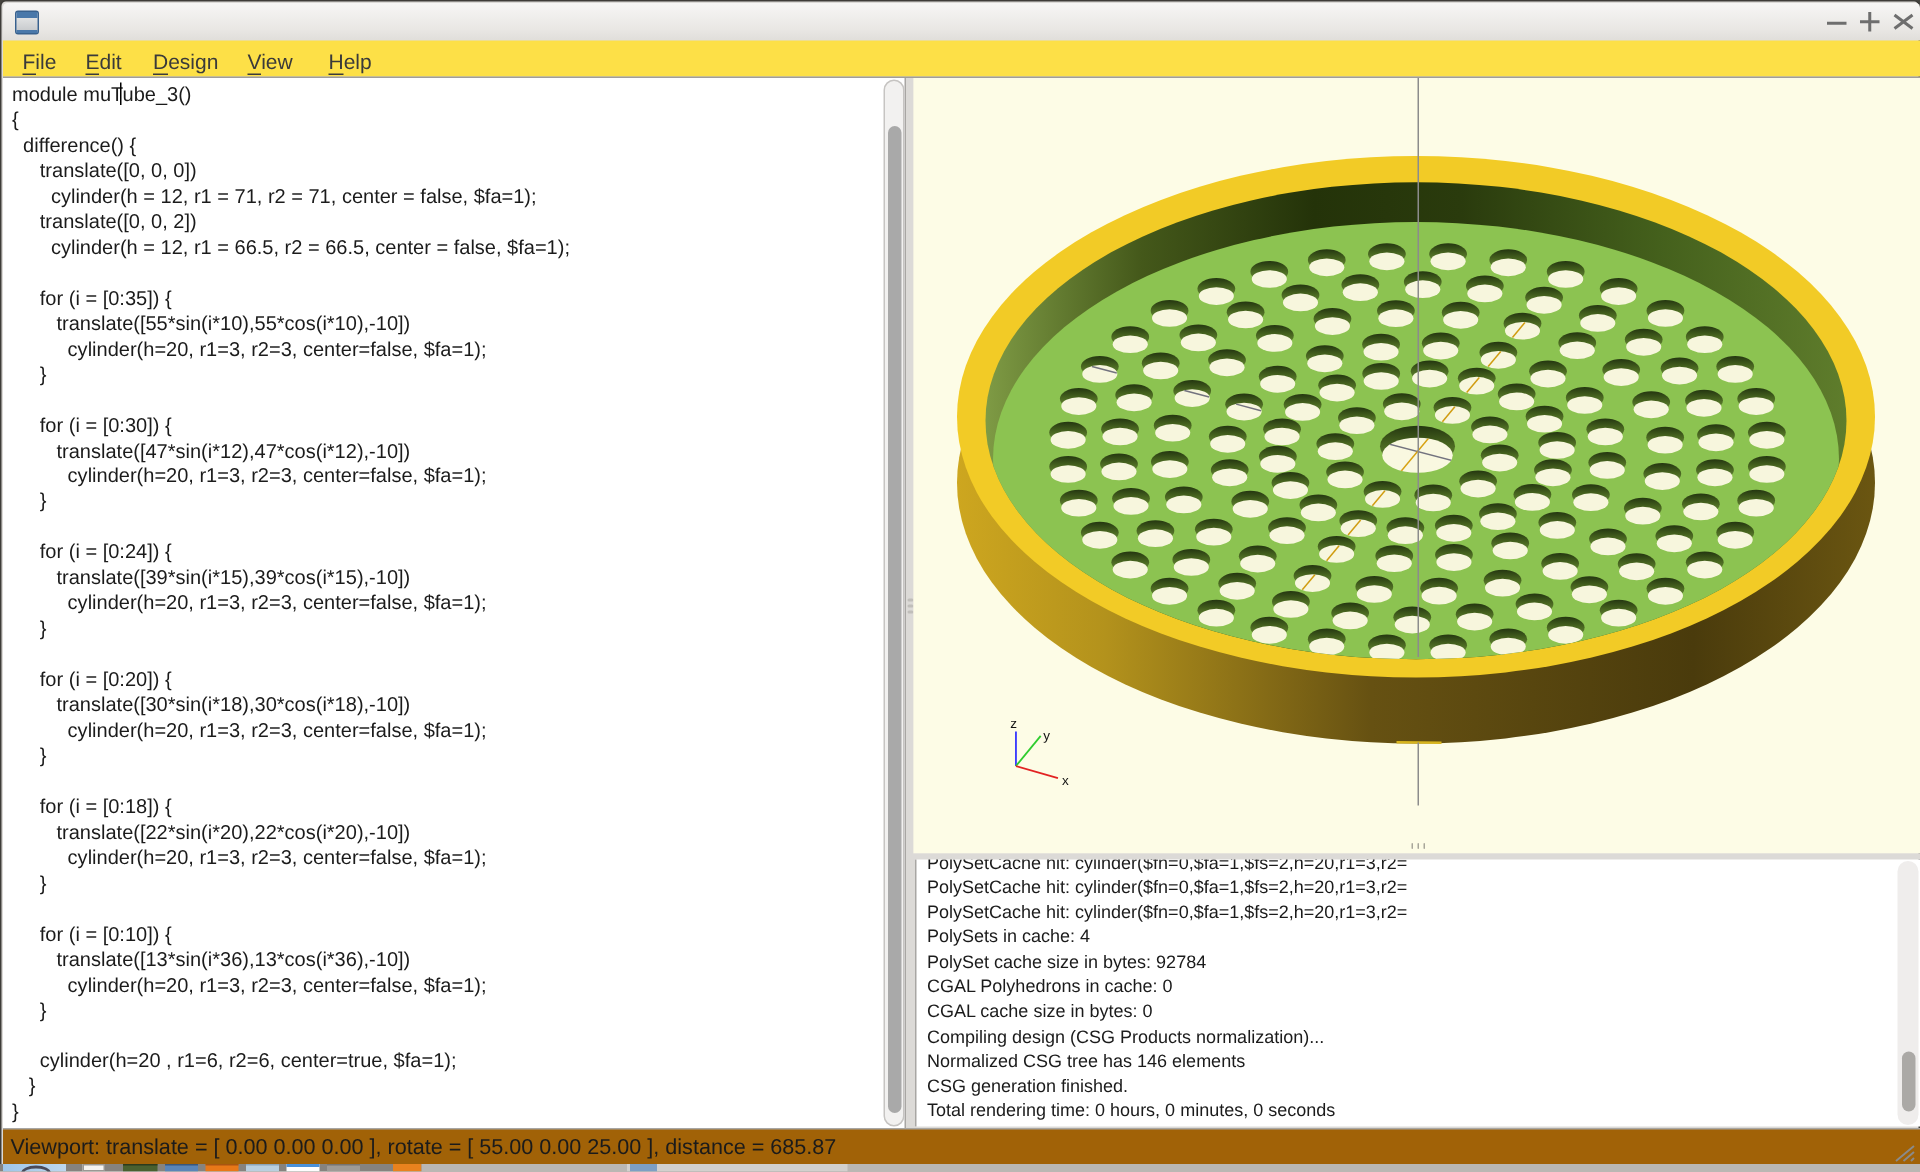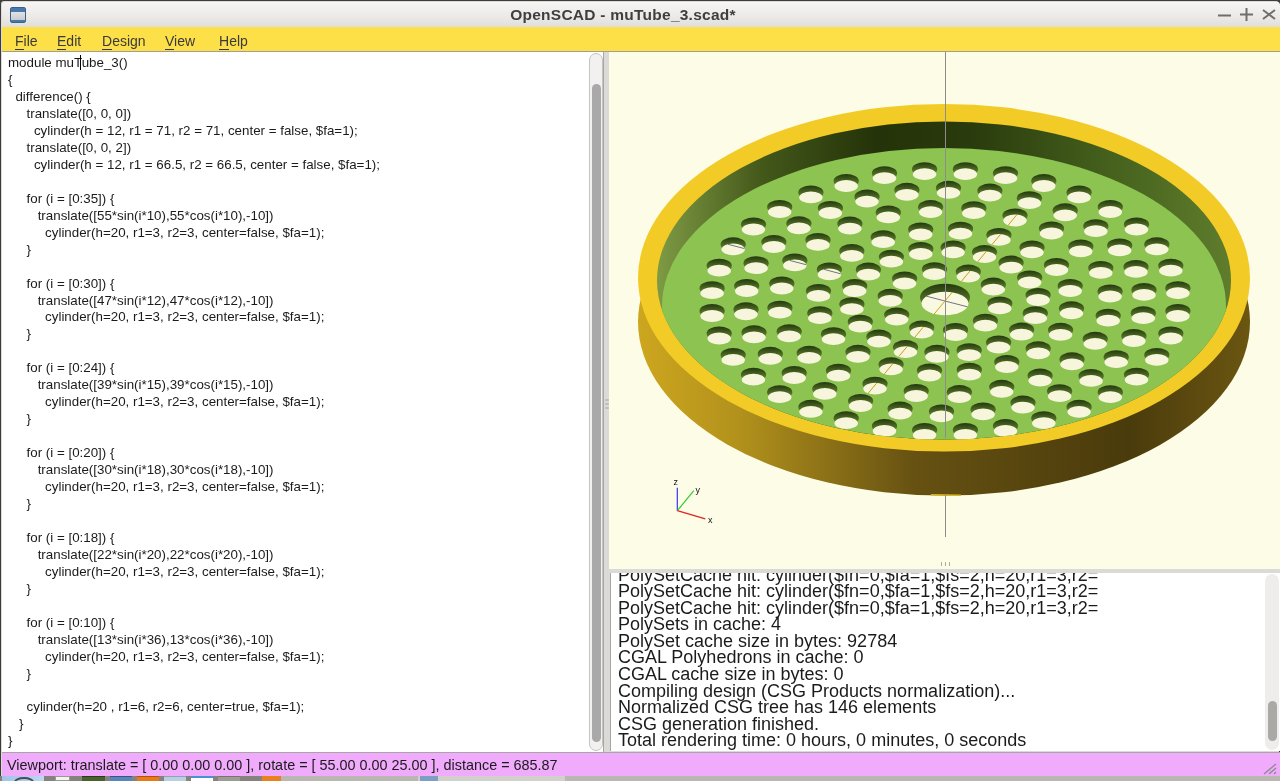--- a/index.html
+++ b/index.html
@@ -17,37 +17,36 @@
 #editor{position:absolute;left:1px;top:51px;width:602px;height:699.5px;background:#fff;overflow:hidden;border-right:1px solid #a8a6a3}
 #code{position:absolute;left:6px;top:3.2px;font-family:Liberation Sans, sans-serif;font-size:13.35px;line-height:16.95px;color:#1b1b1b;white-space:pre}
 #caret{position:absolute;left:78px;top:3px;width:1px;height:15px;background:#000}
 #etrack{position:absolute;left:586.5px;top:1px;width:14.5px;height:698px;background:#f2f1f0;border:1px solid #c6c4c2;border-radius:7px}
 #ethumb{position:absolute;left:589.5px;top:32px;width:9px;height:658px;background:#a9a9a9;border-radius:4.5px}
 #vsplit{position:absolute;left:603px;top:51px;width:5px;height:700px;background:#dcdad7}
 .grip{position:absolute;background:#c0beba;border-radius:1px}
 #view{position:absolute;left:608px;top:51px;width:672px;height:517px;background:#fdfce6;border-right:1px solid #3e3c38}
 #hsplit{position:absolute;left:608px;top:568px;width:672px;height:4px;background:#dcdad7}
 #console{position:absolute;left:609px;top:572px;width:670px;height:178px;background:#fff;overflow:hidden;border-left:1px solid #a8a6a3}
-#ctext{position:absolute;left:7px;top:-6.5px;font-size:18px;line-height:16.6px;color:#1b1b1b;white-space:pre}
+#ctext{position:absolute;left:7px;top:-6.5px;font-size:12px;line-height:16.6px;color:#1b1b1b;white-space:pre}
 #ctrack{position:absolute;right:1px;top:1px;width:14px;height:176px;background:#efedec;border-radius:7px}
 #cthumb{position:absolute;right:3.5px;top:128px;width:9px;height:40px;background:#aba9a6;border-radius:4.5px}
-#status{position:absolute;left:1px;top:750.5px;width:1278px;height:25.5px;background:#f0abfc;border-top:1px solid #a8a6a3}
+#status{position:absolute;left:1px;top:750.5px;width:1278px;height:25.5px;background:#a16207;border-top:1px solid #a8a6a3}
 #stext{position:absolute;left:5px;top:4px;font-size:14.4px;color:#1b1b1b}
 #task{position:absolute;left:0;top:776px;width:1280px;height:5px;background:#86837f}
 .ti{position:absolute;top:0;height:5px}
 #rgrip{position:absolute;right:3px;bottom:2px;width:14px;height:12px}
 </style></head><body>
 <div id="corners"></div>
 <div id="win">
 <div id="title">
  <div id="icon">
         <div class="tb"></div>
         <div class="bb"></div>
       </div>
- <div id="ttext">OpenSCAD - muTube_3.scad*</div>
  <svg class="wb" style="left:1208px" width="30" height="26">
         <path d="M8,13.5 h13" stroke="#6e6e6e" stroke-width="2"></path>
       </svg>
  <svg class="wb" style="left:1230px" width="30" height="26">
         <path d="M8,12.5 h13 M14.5,6 v13" stroke="#6e6e6e" stroke-width="2"></path>
       </svg>
  <svg class="wb" style="left:1252px" width="30" height="26">
         <path d="M9,8 l12,9 M21,8 l-12,9" stroke="#6e6e6e" stroke-width="2"></path>
       </svg>
 </div>

